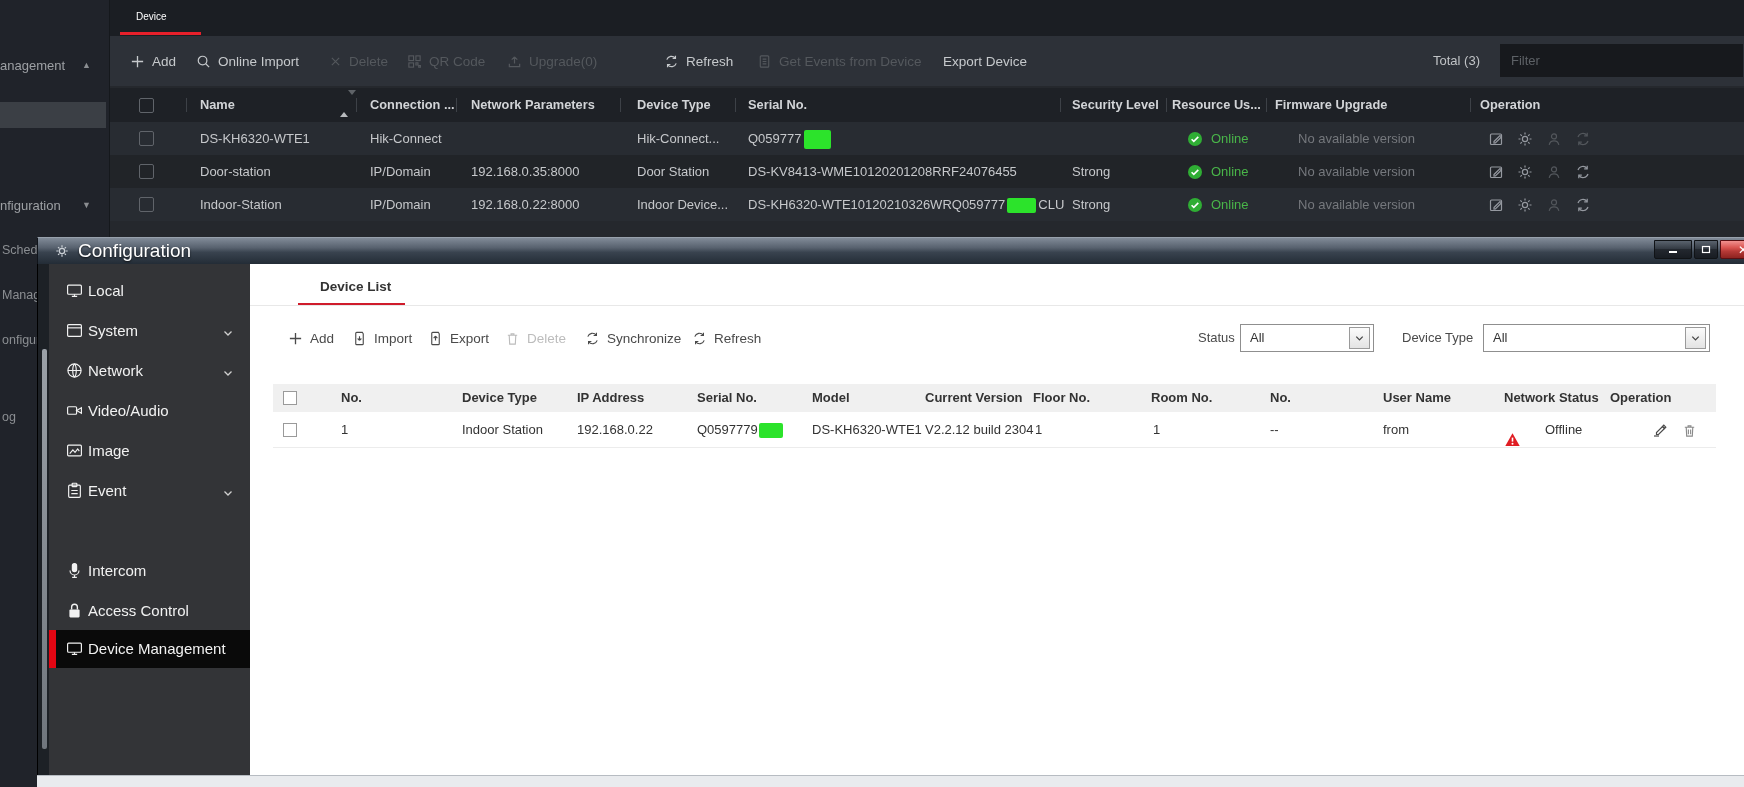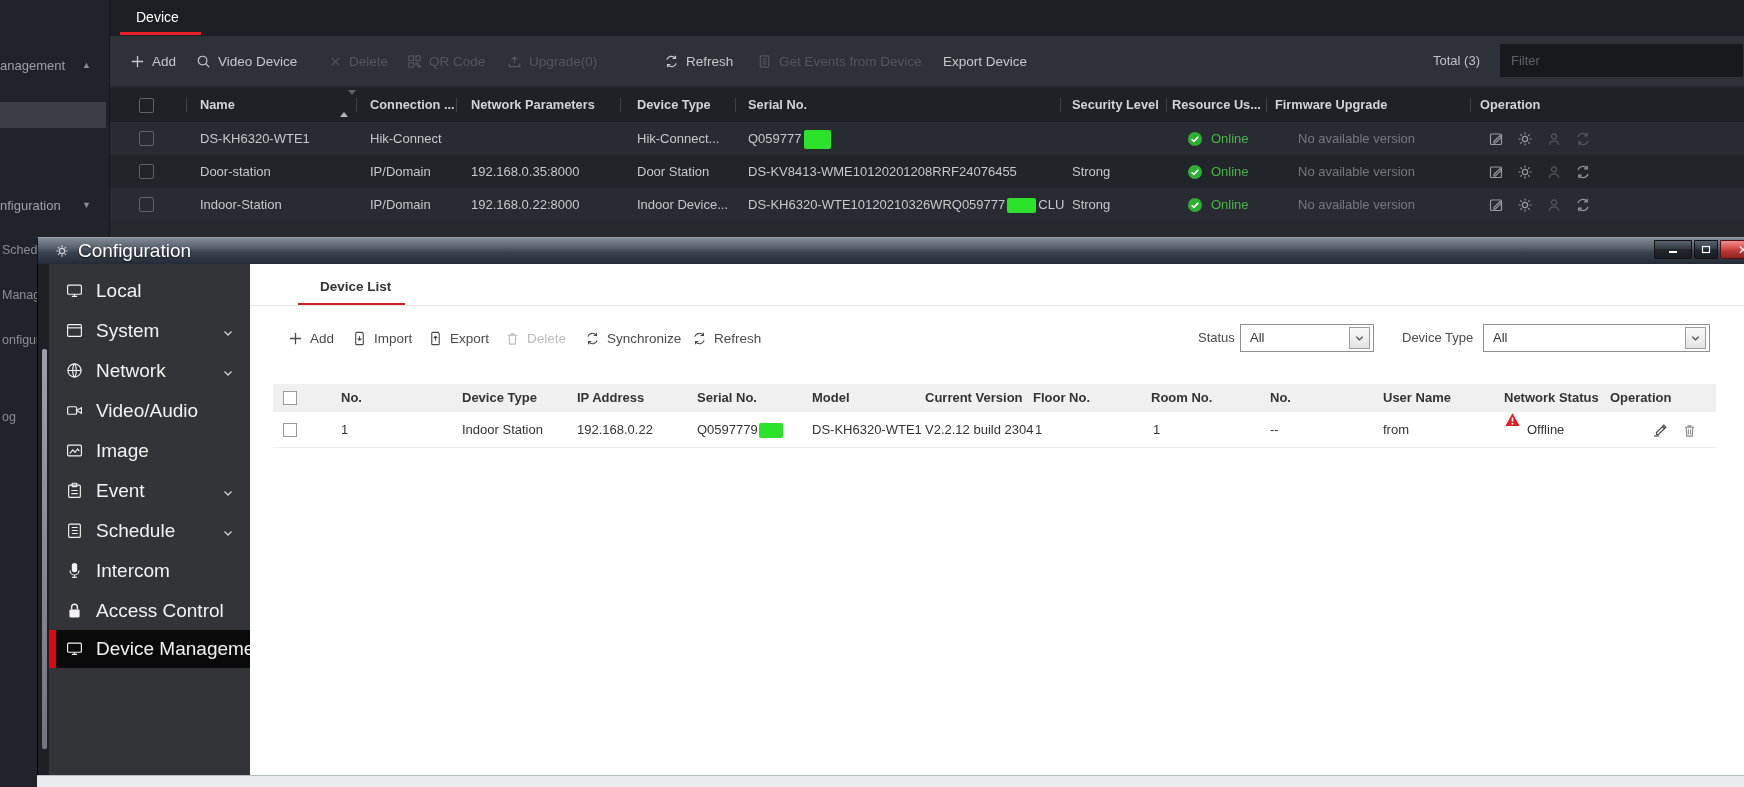--- a/index.html
+++ b/index.html
@@ -11,21 +11,21 @@
   #nav-strip { position:absolute; left:0; top:0; width:110px; height:787px;
                background:#20232a; border-right:1px solid #15181c; }
   .strip-item { position:absolute; left:0; color:#9da0a4; font-size:13px; white-space:nowrap; }
   .strip-item-sm { position:absolute; left:2px; color:#8b8e92; font-size:12.5px; white-space:nowrap; }
   .strip-arrow { position:absolute; left:82px; color:#8b8e92; font-size:9px; }
   #strip-hl { position:absolute; left:0; top:102px; width:106px; height:26px; background:#3b3f45; }
 
   #app-main { position:absolute; left:110px; top:0; right:0; height:787px; }
   #tabbar { position:absolute; left:0; top:0; right:0; height:36px; background:#1b1e23; }
   #tab-device { position:absolute; left:26px; top:0; height:36px; line-height:34px;
-                color:#fff; font-size:14px; }
+                color:#fff; font-size:10px; }
   #tab-underline { position:absolute; left:10px; top:32px; width:81px; height:3px; background:#e7202b; }
 
   #bg-toolbar { position:absolute; left:0; top:36px; right:0; height:50px; background:#2d3138; }
   .tbtn { position:absolute; top:0; height:50px; display:flex; align-items:center; gap:7px;
           color:#c6c9cc; font-size:13.5px; white-space:nowrap; cursor:default; }
   .tbtn svg { flex:0 0 auto; }
   .tbtn.dis { color:#54585d; }
   #bg-total { position:absolute; left:1323px; top:0; height:50px; line-height:50px; color:#c0c3c6; font-size:13px; }
   #bg-filter { position:absolute; left:1390px; top:8px; width:243px; height:33px; background:#17191d;
                border:1px solid #17191d; color:#c0c3c6; font-size:13px; padding-left:10px; outline:none; }
@@ -70,22 +70,22 @@
   #dlg-frame-left { position:absolute; left:0; top:27px; width:12px; height:511px; background:#1d2126;
                     border-left:1px solid #000; }
   #dlg-frame-strip { position:absolute; left:4px; top:85px; width:5px; height:400px; border-radius:2px;
                      background:linear-gradient(180deg,#9aa0a7,#70767d); }
   #dlg-frame-bottom { position:absolute; left:0; top:538px; right:0; height:12px; background:#e9ebee;
                       border-top:1px solid #b7bcc2; }
 
   #dlg-sidebar { position:absolute; left:12px; top:27px; width:201px; height:511px; background:#333437; }
   .sbitem { position:absolute; left:0; width:201px; height:38px; cursor:default; }
   .sbitem .sbicon { position:absolute; left:17px; top:10px; color:#f2f2f2; display:inline-flex; }
-  .sbitem .sblabel { position:absolute; left:47px; top:0; height:38px; line-height:38px;
-                     color:#f2f2f2; font-size:19px; white-space:nowrap; }
+  .sbitem .sblabel { position:absolute; left:39px; top:0; height:38px; line-height:38px;
+                     color:#f2f2f2; font-size:15px; white-space:nowrap; }
   .sbitem .sbchev { position:absolute; left:173px; top:13px; color:#d0d0d0; }
   .sbitem.sel { background:#0a0a0a; }
   .sbitem.sel::before { content:""; position:absolute; left:0; top:0; width:7px; height:38px; background:#e30613; }
 
   #dlg-content { position:absolute; left:213px; top:27px; width:1494px; height:511px; background:#fff; }
   #dl-tab { position:absolute; left:70px; top:8px; height:30px; line-height:30px;
             font-size:13.5px; font-weight:bold; color:#333; }
   #dl-underline { position:absolute; left:48px; top:39px; width:107px; height:3px; background:#cf1b2b; }
   #dl-divider { position:absolute; left:0; top:41px; right:0; height:1px; background:#e8e8e8; }
 
@@ -100,21 +100,21 @@
 
   #dl-thead { position:absolute; left:23px; top:120px; width:1443px; height:28px; background:#f0f0f0; }
   .dhcell { position:absolute; top:0; height:28px; line-height:28px; color:#333; font-size:13px;
             font-weight:bold; white-space:nowrap; }
   #dl-row { position:absolute; left:23px; top:148px; width:1443px; height:36px; border-bottom:1px solid #ececec; }
   #dl-row .dcell { position:absolute; top:0; height:36px; line-height:36px; color:#333;
                    font-size:13px; white-space:nowrap; }
   .lchk { position:absolute; width:14px; height:14px; border:1px solid #9a9a9a; background:#fff; }
   .dredact { display:inline-block; width:24px; height:15px; background:#2ce32b; border-radius:2px;
              vertical-align:middle; margin-left:1px; }
-  .offline { display:flex; align-items:flex-start; gap:6px; color:#333; }
+  .offline { display:flex; align-items:flex-end; gap:24px; color:#333; }
   .dops { position:absolute; left:1379px; top:0; height:36px; display:flex; align-items:center; gap:14px; }
 </style>
 </head>
 <body>
 
 <div id="app">
   <div id="nav-strip">
     <span class="strip-item" style="top:58px">anagement</span>
     <span class="strip-arrow" style="top:60px">▲</span>
     <div id="strip-hl"></div>
@@ -137,21 +137,21 @@
         <svg width="15" height="15" viewBox="0 0 16 16" fill="none" stroke="currentColor" stroke-width="1.4">
             <path d="M8 2v12M2 8h12"></path>
           </svg>
         <span>Add</span>
         </span>
       <span class="tbtn" style="left:86px">
         <svg width="15" height="15" viewBox="0 0 16 16" fill="none" stroke="currentColor" stroke-width="1.3">
             <circle cx="7" cy="7" r="4.6"></circle>
             <path d="M10.4 10.4L14 14"></path>
           </svg>
-        <span>Video Device</span>
+        <span>Online Import</span>
         </span>
       <span class="tbtn dis" style="left:219px">
         <svg width="13" height="13" viewBox="0 0 16 16" fill="none" stroke="currentColor" stroke-width="1.4">
             <path d="M3.5 3.5l9 9M12.5 3.5l-9 9"></path>
           </svg>
         <span>Delete</span>
         </span>
       <span class="tbtn dis" style="left:297px">
         <svg width="15" height="15" viewBox="0 0 16 16" fill="none" stroke="currentColor" stroke-width="1.2">
             <rect x="2" y="2" width="5" height="5"></rect>
@@ -431,32 +431,20 @@
       </div>
     <div class="sbitem" style="top:168px">
       <span class="sbicon">
           <svg width="17" height="17" viewBox="0 0 16 16" fill="none" stroke="currentColor" stroke-width="1.1">
             <rect x="1.5" y="3" width="13" height="10" rx="1"></rect>
             <path d="M3.5 11l3-3.5 2 2.2 2.5-3.2 1.5 2"></path>
           </svg>
         </span>
       <span class="sblabel">Image</span>
       </div>
-    <div class="sbitem" style="top:248px">
-      <span class="sbicon">
-          <svg width="17" height="17" viewBox="0 0 16 16" fill="none" stroke="currentColor" stroke-width="1.1">
-            <rect x="2.5" y="2" width="11" height="12.5" rx="1"></rect>
-            <path d="M5.5 5.2h5.5M5.5 8h5.5M5.5 10.8h5.5"></path>
-          </svg>
-        </span>
-      <span class="sblabel">Schedule</span>
-      <span class="sbchev"><svg width="12" height="12" viewBox="0 0 12 12" fill="none" stroke="currentColor" stroke-width="1.3">
-            <path d="M2.5 4.5L6 8l3.5-3.5"></path>
-          </svg></span>
-      </div>
     <div class="sbitem" style="top:288px">
       <span class="sbicon">
           <svg width="17" height="17" viewBox="0 0 16 16" fill="none" stroke="currentColor" stroke-width="1.1">
             <rect x="6" y="1.5" width="4" height="7.5" rx="2" fill="currentColor"></rect>
             <path d="M3.8 8a4.2 4.2 0 0 0 8.4 0M8 12.2v2.3M5.8 14.5h4.4"></path>
           </svg>
         </span>
       <span class="sblabel">Intercom</span>
       </div>
     <div class="sbitem sel" style="top:366px">

